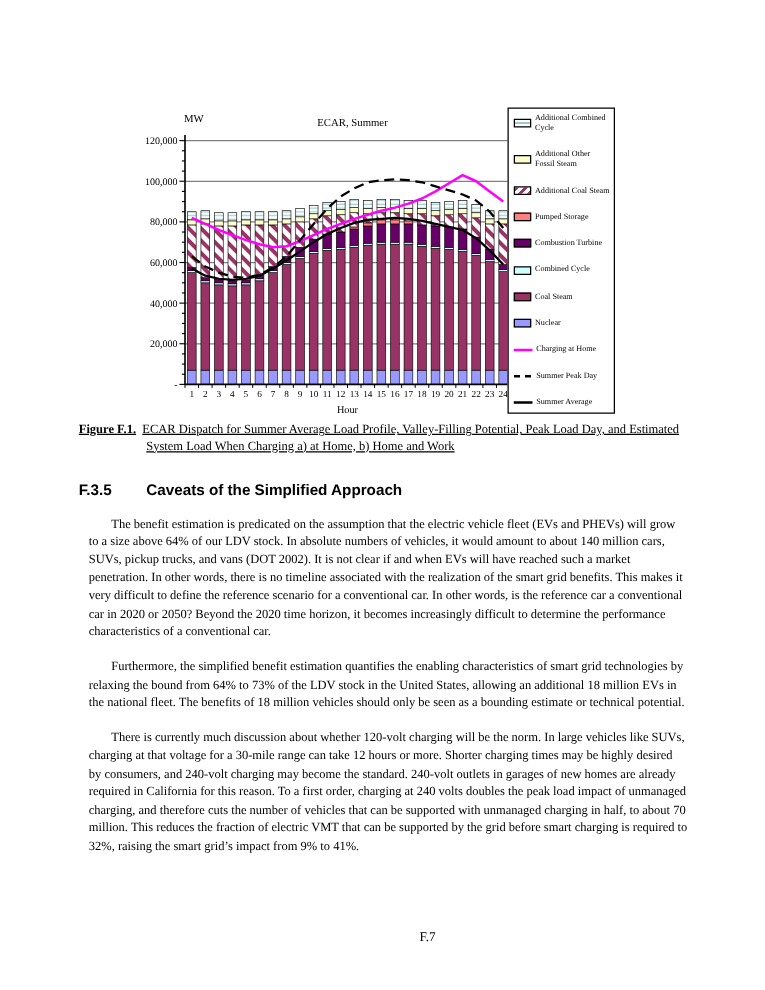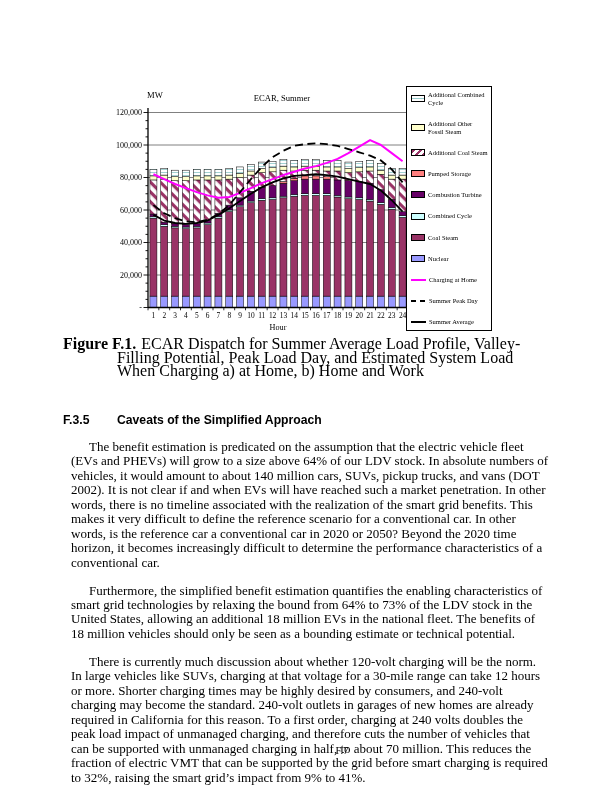--- a/index.html
+++ b/index.html
@@ -16,28 +16,28 @@
     border:1.5px solid #000;background:#fff;box-sizing:border-box;
     display:flex;flex-direction:column;justify-content:space-between;
     padding:4px 2px 4px 4px;
   }
   .legend-item{display:flex;align-items:center;}
   .legend-swatch{width:14px;height:7px;border:0.8px solid #000;flex:0 0 auto;margin-right:3px;box-sizing:border-box;}
   .legend-line{width:15px;height:2.4px;flex:0 0 auto;margin-right:3px;border:none;}
   .legend-label{font-size:6.5px;line-height:1.18;}
   
   .textcol{position:absolute;left:63px;top:337px;width:489px;}
-  .fig-caption{font-size:16px;line-height:13.5px;padding-left:54px;text-indent:-54px;}
+  .fig-caption{font-size:10px;line-height:13.5px;padding-left:54px;text-indent:-54px;text-decoration:underline;}
   .fig-label{font-weight:bold;margin-right:5px;}
   .section-heading{
-    margin-top:35px;font-family:"Liberation Sans","DejaVu Sans",sans-serif;
+    margin-top:21px;font-family:"Liberation Sans","DejaVu Sans",sans-serif;
     font-weight:bold;font-size:12.2px;
   }
   .section-number{display:inline-block;width:54px;}
-  .body-par{margin:13.5px 0 0 8px;width:479px;font-size:13px;line-height:14.45px;text-indent:18px;text-align:left;}
+  .body-par{margin:13.5px 0 0 8px;width:479px;font-size:10px;line-height:14.45px;text-indent:18px;text-align:left;}
   .page-number{position:absolute;left:0;top:745px;width:612px;text-align:center;font-size:10.6px;padding-left:36px;}
 </style>
 </head>
 <body>
 
 <div class="page">
 
   <div class="chart-wrap">
     <svg id="chart-svg" class="chart-svg" width="400" height="260" viewBox="0 0 400 260">
         <defs>

